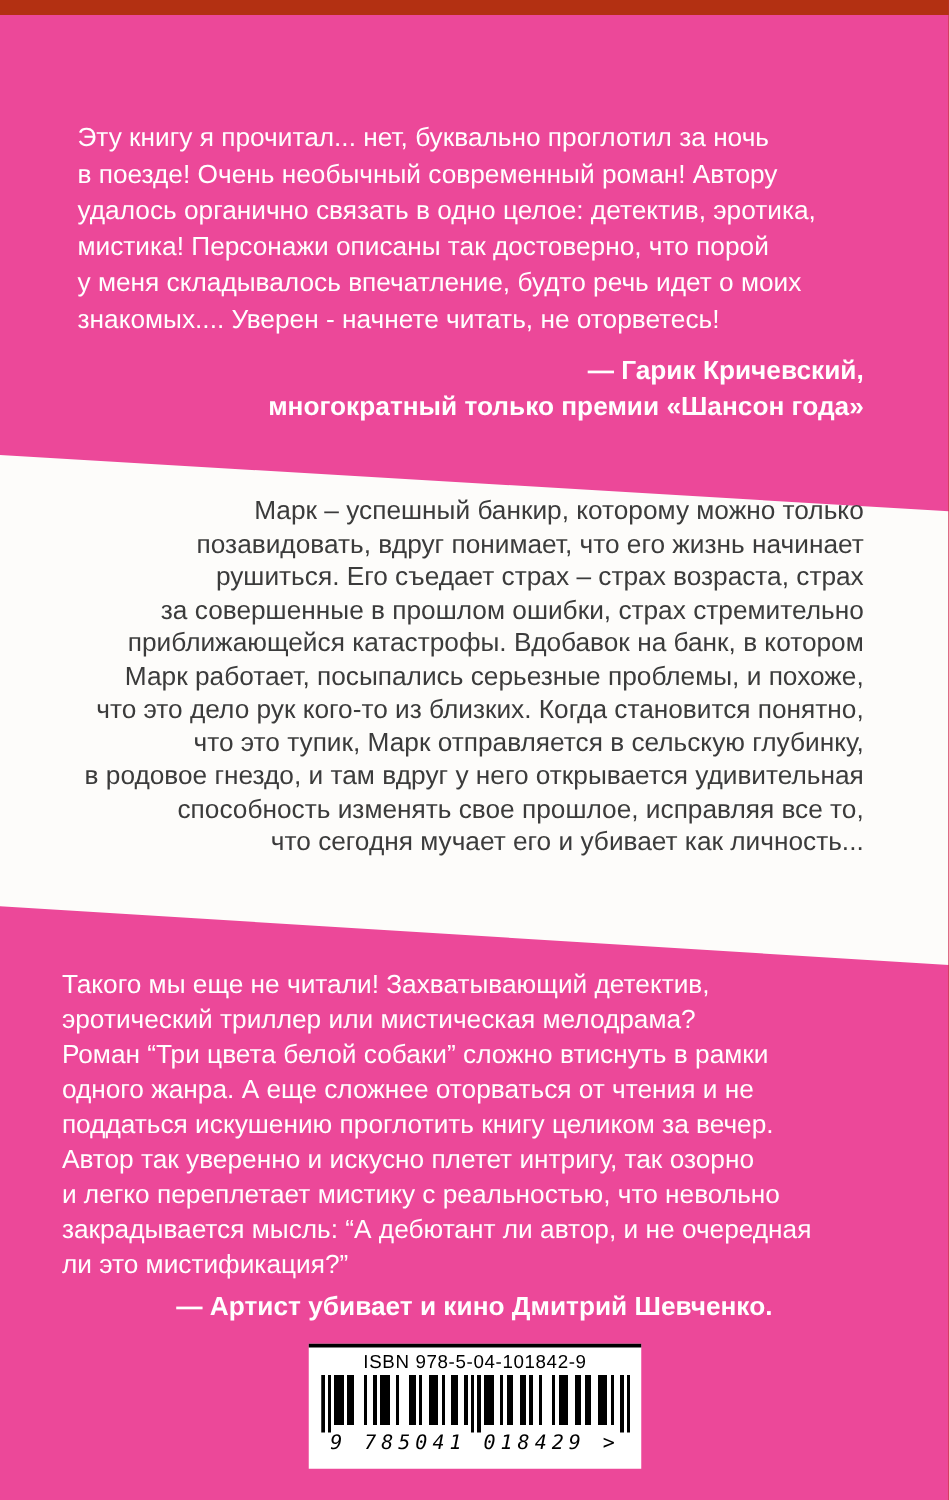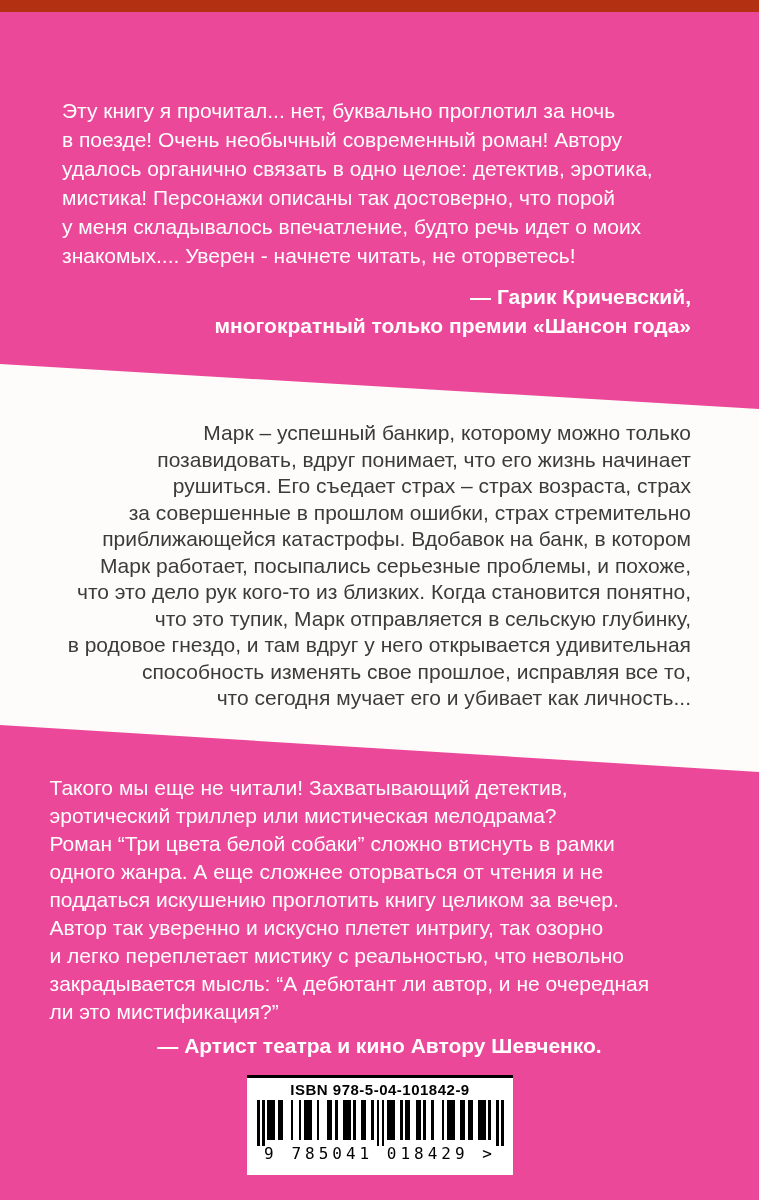--- a/index.html
+++ b/index.html
@@ -40,21 +40,21 @@
     left: 0;
     top: 340px;
     width: 759px;
     height: 425px;
     background: #fdfcfa;
     clip-path: polygon(0 12px, 759px 57px, 759px 420px, 0 373px);
   }
   .synopsis {
     position: absolute;
     right: 68px;
-    top: 408px;
+    top: 384px;
     width: 680px;
     text-align: right;
     color: #3b3b3b;
     font-size: 21px;
     line-height: 26.5px;
     white-space: pre-line;
   }
   .quote-bottom {
     position: absolute;
     left: 50%;
@@ -87,33 +87,34 @@
     border-top: 3px solid #000000;
     display: flex;
     flex-direction: column;
     align-items: center;
   }
   .isbn {
     font-size: 15px;
     color: #000000;
     margin-top: 3px;
     letter-spacing: 0.5px;
-    font-weight: bold;
+    font-weight: normal;
   }
   .bars {
     margin-top: 2px;
     height: 46px;
     line-height: 0;
   }
   .barcode-number {
     font-size: 16px;
     color: #000000;
     letter-spacing: 4px;
     margin-top: -2px;
     font-family: "DejaVu Sans Mono", monospace;
+    font-style: italic;
   }
 </style>
 </head>
 <body>
 
 <div class="page">
 
   <p class="quote-top">Эту книгу я прочитал... нет, буквально проглотил за ночь
 в поезде! Очень необычный современный роман! Автору
 удалось органично связать в одно целое: детектив, эротика,
@@ -141,21 +142,21 @@
   <p class="quote-bottom">Такого мы еще не читали! Захватывающий детектив,
 эротический триллер или мистическая мелодрама?
 Роман “Три цвета белой собаки” сложно втиснуть в рамки
 одного жанра. А еще сложнее оторваться от чтения и не
 поддаться искушению проглотить книгу целиком за вечер.
 Автор так уверенно и искусно плетет интригу, так озорно
 и легко переплетает мистику с реальностью, что невольно
 закрадывается мысль: “А дебютант ли автор, и не очередная
 ли это мистификация?”</p>
 
-  <p class="attribution-bottom">— Артист театра и кино Автору Шевченко.</p>
+  <p class="attribution-bottom">— Артист убивает и кино Дмитрий Шевченко.</p>
 
   <div class="barcode-box">
     <div class="isbn">ISBN 978-5-04-101842-9</div>
     <div class="bars" id="bars"><svg width="247" height="46" viewBox="0 0 95 46" preserveAspectRatio="none" shape-rendering="crispEdges" fill="#000">
           <rect x="0" y="0" width="1" height="46"></rect>
           <rect x="2" y="0" width="1" height="46"></rect>
           <rect x="4" y="0" width="1" height="40"></rect>
           <rect x="5" y="0" width="1" height="40"></rect>
           <rect x="6" y="0" width="1" height="40"></rect>
           <rect x="8" y="0" width="1" height="40"></rect>

